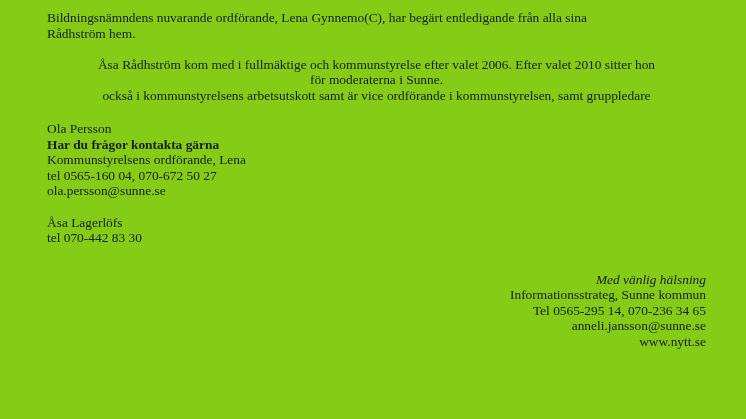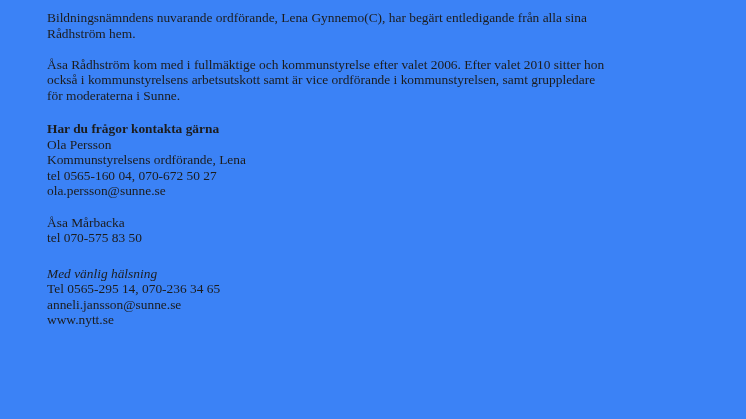--- a/index.html
+++ b/index.html
@@ -1,73 +1,74 @@
 <!DOCTYPE html>
 <html><head>
 <meta charset="utf-8">
 <style>
   html, body { margin: 0; padding: 0; background: #ffffff; }
   .page {
     position: relative;
     width: 746px;
     height: 419px;
-    background: #3b82f6;
+    background: #84cc16;
     overflow: hidden;
     font-family: "Liberation Serif", "DejaVu Serif", serif;
     font-size: 13.4px;
     line-height: 15.5px;
     color: #1c1c1c;
     -webkit-font-smoothing: antialiased;
   }
   .content {
     position: absolute;
     left: 47px;
     top: 10px;
     right: 40px;
   }
   .block { margin: 0; }
   .line { white-space: nowrap; }
-  .mt-para    { margin-top: 15.5px; }
+  .mt-para    { margin-top: 15.5px; text-align: center; }
   .mt-contact { margin-top: 18px; }
   .mt-asa     { margin-top: 16px; }
-  .mt-sign    { margin-top: 20px; }
+  .mt-sign    { margin-top: 26px; text-align: right; }
   .bold   { font-weight: bold; }
   .italic { font-style: italic; }
 </style>
 </head>
 <body>
 
 <div class="page">
   <div class="content">
 
     <div class="block">
       <div class="line">Bildningsnämndens nuvarande ordförande, Lena Gynnemo(C), har begärt entledigande från alla sina</div>
       <div class="line">Rådhström hem.</div>
     </div>
 
     <div class="block mt-para">
       <div class="line">Åsa Rådhström kom med i fullmäktige och kommunstyrelse efter valet 2006. Efter valet 2010 sitter hon</div>
+      <div class="line">för moderaterna i Sunne.</div>
       <div class="line">också i kommunstyrelsens arbetsutskott samt är vice ordförande i kommunstyrelsen, samt gruppledare</div>
-      <div class="line">för moderaterna i Sunne.</div>
     </div>
 
     <div class="block mt-contact">
+      <div class="line">Ola Persson</div>
       <div class="line bold">Har du frågor kontakta gärna</div>
-      <div class="line">Ola Persson</div>
       <div class="line">Kommunstyrelsens ordförande, Lena</div>
       <div class="line">tel 0565-160 04, 070-672 50 27</div>
       <div class="line">ola.persson@sunne.se</div>
     </div>
 
     <div class="block mt-asa">
-      <div class="line">Åsa Mårbacka</div>
-      <div class="line">tel 070-575 83 50</div>
+      <div class="line">Åsa Lagerlöfs</div>
+      <div class="line">tel 070-442 83 30</div>
     </div>
 
     <div class="block mt-sign">
       <div class="line italic">Med vänlig hälsning</div>
+      <div class="line">Informationsstrateg, Sunne kommun</div>
       <div class="line">Tel 0565-295 14, 070-236 34 65</div>
       <div class="line">anneli.jansson@sunne.se</div>
       <div class="line">www.nytt.se</div>
     </div>
 
   </div>
 </div>
 
 </body></html>

